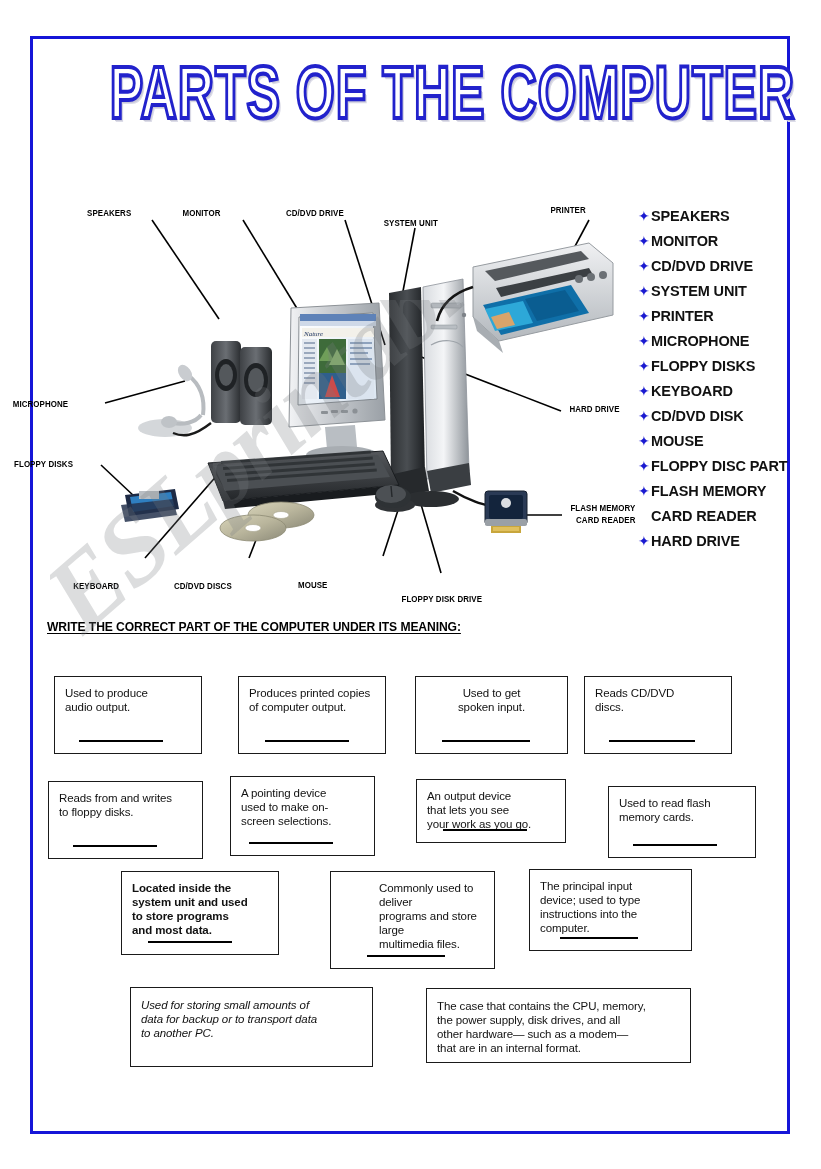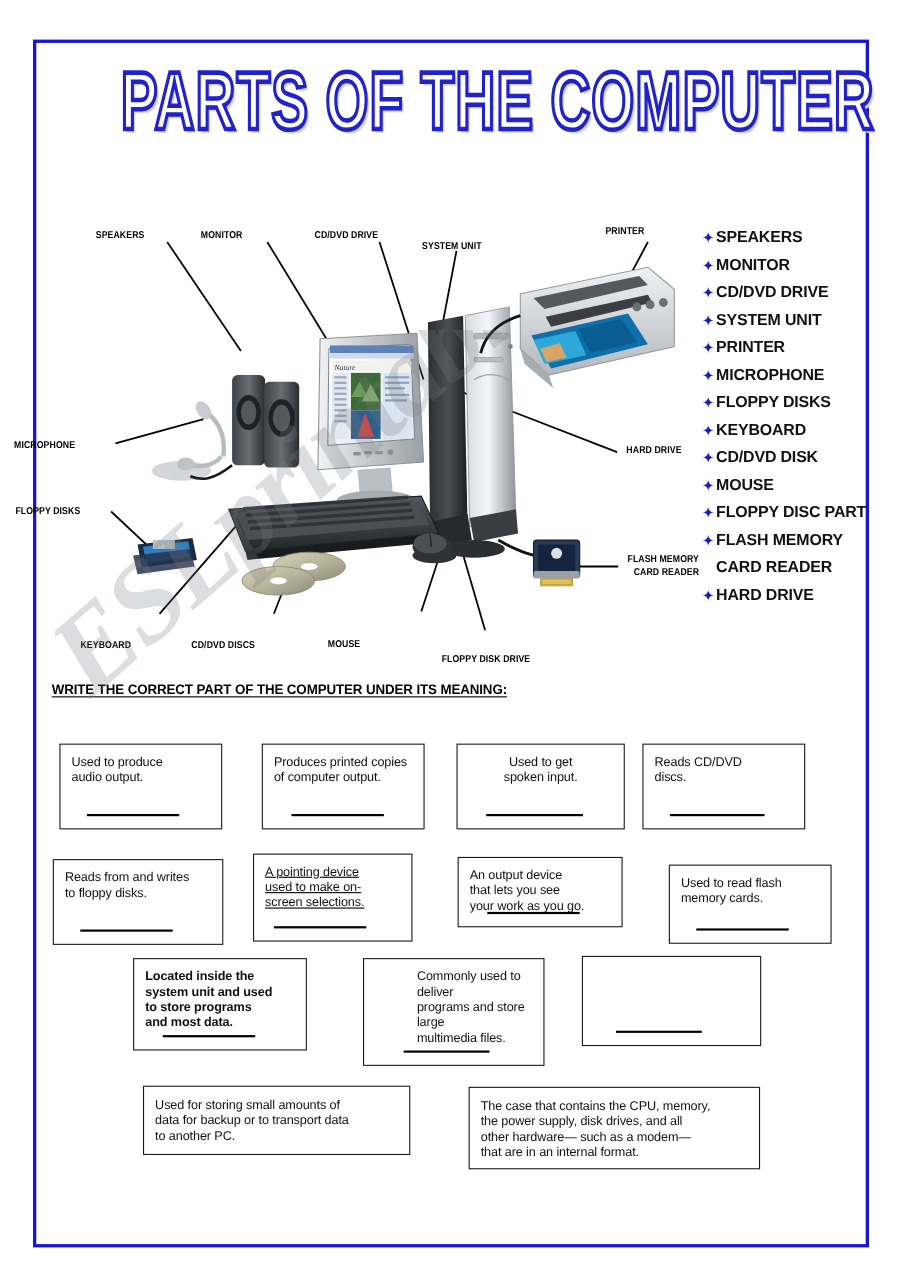--- a/index.html
+++ b/index.html
@@ -498,21 +498,21 @@
     <div class="exbox align-left" style="left:584px; top:676px; width:148px; height:78px;">
       <div class="extext">Reads CD/DVD<br>discs.</div>
       <div class="blankline" style="left:24px; width:86px;"></div>
     </div>
 
     <div class="exbox align-left" style="left:48px; top:781px; width:155px; height:78px;">
       <div class="extext">Reads from and writes<br>to floppy disks.</div>
       <div class="blankline" style="left:24px; width:84px;"></div>
     </div>
 
-    <div class="exbox align-left" style="left:230px; top:776px; width:145px; height:80px;text-decoration:underline;">
+    <div class="exbox align-left" style="left:230px; top:776px; width:145px; height:80px;">
       <div class="extext">A pointing device<br>used to make on-<br>screen selections.</div>
       <div class="blankline" style="left:18px; width:84px;"></div>
     </div>
 
     <div class="exbox align-left" style="left:416px; top:779px; width:150px; height:64px;">
       <div class="extext">An output device<br>that lets you see<br>your work as you go.</div>
       <div class="blankline" style="left:26px; width:84px;"></div>
     </div>
 
     <div class="exbox align-left" style="left:608px; top:786px; width:148px; height:72px;">
@@ -524,24 +524,25 @@
       <div class="extext">Located inside the<br>system unit and used<br>to store programs<br>and most data.</div>
       <div class="blankline" style="left:26px; width:84px;"></div>
     </div>
 
     <div class="exbox align-left" style="left:330px; top:871px; width:165px; height:98px;padding-left:48px;">
       <div class="extext">Commonly used to deliver<br>programs and store large<br>multimedia files.</div>
       <div class="blankline" style="left:36px; width:78px;"></div>
     </div>
 
     <div class="exbox align-left" style="left:529px; top:869px; width:163px; height:82px;">
+      <div class="extext">The principal input<br>device; used to type<br>instructions into the<br>computer.</div>
       <div class="blankline" style="left:30px; width:78px;"></div>
     </div>
 
-    <div class="exbox align-left" style="left:130px; top:987px; width:243px; height:63px; padding-top:10px;">
+    <div class="exbox align-left" style="left:130px; top:987px; width:243px; height:80px; padding-top:10px;font-style:italic;">
       <div class="extext">Used for storing  small amounts of<br>data for backup or  to transport data<br>   to another PC.</div>
     </div>
 
     <div class="exbox align-left" style="left:426px; top:988px; width:265px; height:75px; padding-top:10px;">
       <div class="extext">The case that contains the CPU, memory,<br>the power supply, disk drives, and all<br>other hardware— such as a modem—<br>that are in an internal format.</div>
     </div>
 
   </div>
 
   <div id="watermark">

